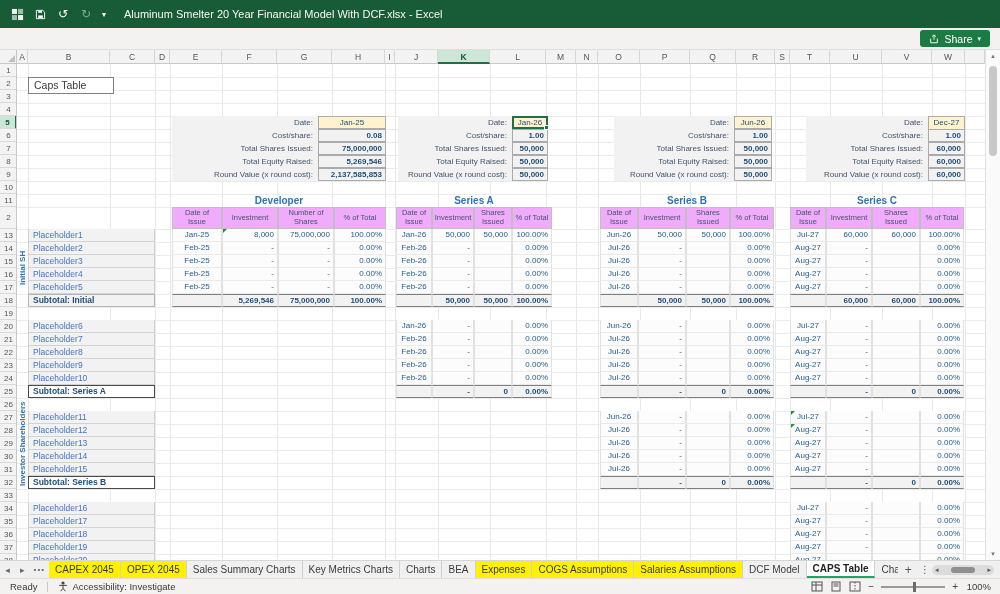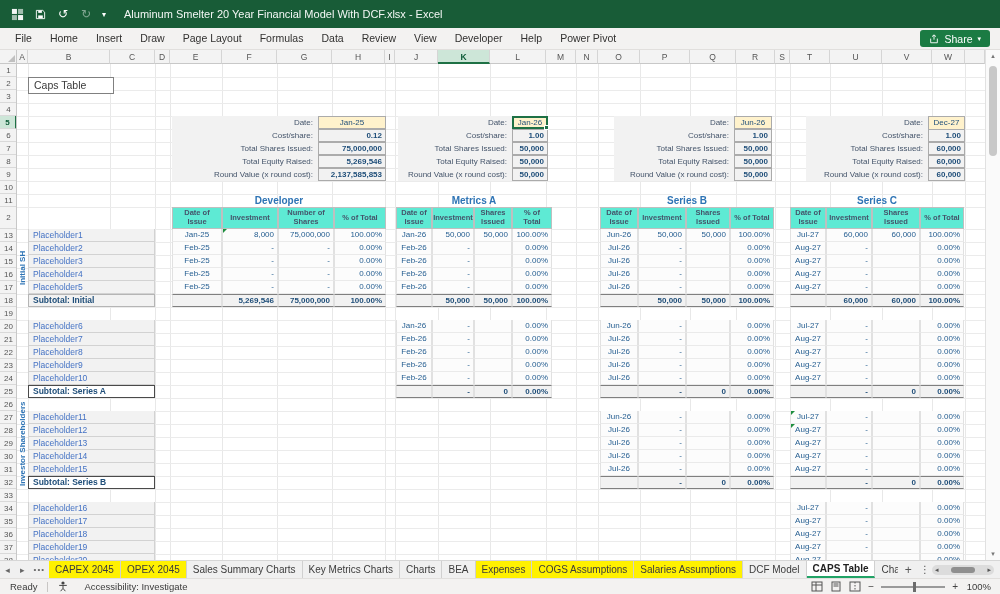--- a/index.html
+++ b/index.html
@@ -53,21 +53,21 @@
   .sh-sub { position:absolute; background:#F2F2F2; border:1px solid #B5B5B5; box-sizing:border-box; font-size:8.5px; font-weight:bold; color:#1F4E79; line-height:11px; padding-left:4px; white-space:nowrap; }
   .sh-sub.boxed { background:#fff; border:1px solid #4A4A4A; }
   .info-bg { position:absolute; background:#F2F2F2; }
   .info-label { position:absolute; font-size:8px; color:#44546A; text-align:right; line-height:13px; padding-right:5px; box-sizing:border-box; white-space:nowrap; }
   .info-value { position:absolute; font-size:8px; color:#1F4E79; text-align:right; line-height:11px; padding-right:3px; background:#F2F2F2; border:1px solid #ABABAB; box-sizing:border-box; white-space:nowrap; }
   .info-value.date-val { background:#FFF2CC; text-align:center; padding-right:0; }
   .info-value.strong { font-weight:bold; }
   .active-cell { border:2px solid #1E7145 !important; z-index:5; line-height:9px; }
   .fill-handle { position:absolute; right:-3px; bottom:-3px; width:5px; height:5px; background:#1E7145; border:1px solid #fff; box-sizing:border-box; }
   .sec-title { position:absolute; text-align:center; font-size:10px; font-weight:bold; color:#2E74B5; line-height:13px; }
-  .th { position:absolute; background:#5eead4; border:1px solid #BFBFBF; box-sizing:border-box; font-size:7.5px; color:#44546A; display:flex; align-items:center; justify-content:center; text-align:center; line-height:1.15; padding:0 2px;font-weight:bold; }
+  .th { position:absolute; background:#f0abfc; border:1px solid #BFBFBF; box-sizing:border-box; font-size:7.5px; color:#44546A; display:flex; align-items:center; justify-content:center; text-align:center; line-height:1.15; padding:0 2px; }
   .td { position:absolute; background:#FCFCFC; border-right:1px solid #E1E1E1; border-left:1px solid #E1E1E1; border-bottom:1px solid #EAEAEA; box-sizing:border-box; font-size:8px; color:#255E91; line-height:12px; white-space:nowrap; }
   .td.date { text-align:center; }
   .td.num { text-align:right; padding-right:3px; }
   .td.sub { background:#F2F2F2; border-top:1px solid #7F7F7F; border-bottom:1px solid #7F7F7F; font-weight:bold; color:#1F4E79; }
   .flag::before { content:""; position:absolute; left:0; top:0; border-top:4px solid #1E8E3E; border-right:4px solid transparent; }
 
   
   .tabbar { position:absolute; top:560px; left:0; right:0; height:18px; background:#F0F0F0; border-top:1px solid #D6D6D6; display:flex; align-items:stretch; font-size:10px; color:#444; box-sizing:border-box; }
   .tab-nav { width:15px; display:flex; align-items:center; justify-content:center; color:#666; font-size:9px; }
   .tab-more { display:flex; align-items:center; padding:0 4px; color:#666; font-size:8px; letter-spacing:1px; }
@@ -77,21 +77,21 @@
   .stab.active { background:#fff; font-weight:bold; color:#222; border-bottom:2px solid #21A366; }
   .tab-add { width:20px; display:flex; align-items:center; justify-content:center; font-size:12px; color:#555; }
   .tab-kebab { width:14px; display:flex; align-items:center; justify-content:center; color:#555; }
   .hscroll { margin-left:auto; margin-right:6px; align-self:center; height:10px; width:62px; background:#DCDCDC; border-radius:5px; display:flex; align-items:center; justify-content:space-between; padding:0 3px; color:#555; font-size:7px; box-sizing:border-box; flex-shrink:0; }
   .hs-thumb { width:24px; height:6px; background:#8F8F8F; border-radius:3px; }
 
   
   .statusbar { position:absolute; top:578px; left:0; right:0; height:16px; background:#F3F2F1; border-top:1px solid #E1DFDD; display:flex; align-items:center; font-size:9.5px; color:#3B3B3B; box-sizing:border-box; }
   .sb-ready { padding-left:10px; }
   .sb-divider { width:1px; height:10px; background:#C8C6C4; margin:0 10px; }
-  .sb-acc { display:flex; align-items:center; gap:16px; }
+  .sb-acc { display:flex; align-items:center; gap:4px; }
   .sb-right { margin-left:auto; display:flex; align-items:center; gap:7px; padding-right:9px; }
   .view-ico { display:flex; align-items:center; }
   .zoom-track { width:64px; height:2px; background:#9A9A9A; position:relative; }
   .zoom-thumb { position:absolute; left:50%; top:-4px; width:3px; height:10px; background:#6B6B6B; }
   .zoom-btn { font-size:10px; color:#444; }
   .zoom-pct { min-width:26px; text-align:right; }
 </style>
 </head>
 <body>
 
@@ -114,34 +114,20 @@
         </svg>
     </span>
     <span class="tb-icon">↺</span>
     <span class="tb-icon dim">↻</span>
     <span class="tb-icon caret">▾</span>
   </div>
   <div class="tb-title">Aluminum Smelter 20 Year Financial Model With DCF.xlsx  -  Excel</div>
 </div>
 
 <div class="menubar">
-  <div id="menu-tabs" class="menu-tabs">
-      <div class="menu-item">File</div>
-      <div class="menu-item">Home</div>
-      <div class="menu-item">Insert</div>
-      <div class="menu-item">Draw</div>
-      <div class="menu-item">Page Layout</div>
-      <div class="menu-item">Formulas</div>
-      <div class="menu-item">Data</div>
-      <div class="menu-item">Review</div>
-      <div class="menu-item">View</div>
-      <div class="menu-item">Developer</div>
-      <div class="menu-item">Help</div>
-      <div class="menu-item">Power Pivot</div>
-    </div>
   <div class="share-btn">
     <span style="display:flex;">
       <svg width="10" height="10" viewBox="0 0 12 12">
           <path d="M6 1.2v5.6" stroke="#fff" stroke-width="1.1" fill="none"></path>
           <path d="M3.6 3.2 6 1 8.4 3.2" stroke="#fff" stroke-width="1.1" fill="none"></path>
           <path d="M2 5.5v5h8v-5" stroke="#fff" stroke-width="1.1" fill="none"></path>
         </svg>
     </span>
     <span>Share</span>
     <span class="share-caret">▾</span>
@@ -305,21 +291,21 @@
         <div class="sh-sub boxed" style="left: 11px; top: 412px; width: 127px; height: 13px;">Subtotal: Series B</div>
         <div class="sh-cell" style="left: 11px; top: 438px; width: 127px; height: 13px;">Placeholder16</div>
         <div class="sh-cell" style="left: 11px; top: 451px; width: 127px; height: 13px;">Placeholder17</div>
         <div class="sh-cell" style="left: 11px; top: 464px; width: 127px; height: 13px;">Placeholder18</div>
         <div class="sh-cell" style="left: 11px; top: 477px; width: 127px; height: 13px;">Placeholder19</div>
         <div class="sh-cell" style="left: 11px; top: 490px; width: 127px; height: 13px;">Placeholder20</div>
         <div class="info-bg" style="left: 155px; top: 52px; width: 214px; height: 65px;"></div>
         <div class="info-label" style="left: 155px; top: 52px; width: 146px; height: 13px;">Date:</div>
         <div class="info-value date-val" style="left: 301px; top: 52px; width: 68px; height: 13px;">Jan-25</div>
         <div class="info-label" style="left: 155px; top: 65px; width: 146px; height: 13px;">Cost/share:</div>
-        <div class="info-value strong" style="left: 301px; top: 65px; width: 68px; height: 13px;">0.12</div>
+        <div class="info-value strong" style="left: 301px; top: 65px; width: 68px; height: 13px;">0.08</div>
         <div class="info-label" style="left: 155px; top: 78px; width: 146px; height: 13px;">Total Shares Issued:</div>
         <div class="info-value strong" style="left: 301px; top: 78px; width: 68px; height: 13px;">75,000,000</div>
         <div class="info-label" style="left: 155px; top: 91px; width: 146px; height: 13px;">Total Equity Raised:</div>
         <div class="info-value strong" style="left: 301px; top: 91px; width: 68px; height: 13px;">5,269,546</div>
         <div class="info-label" style="left: 155px; top: 104px; width: 146px; height: 13px;">Round Value (x round cost):</div>
         <div class="info-value strong" style="left: 301px; top: 104px; width: 68px; height: 13px;">2,137,585,853</div>
         <div class="sec-title" style="left: 155px; top: 130px; width: 214px; height: 13px;">Developer</div>
         <div class="th" style="left: 155px; top: 143px; width: 50px; height: 22px;">Date of Issue</div>
         <div class="th" style="left: 205px; top: 143px; width: 56px; height: 22px;">Investment</div>
         <div class="th" style="left: 261px; top: 143px; width: 56px; height: 22px;">Number of Shares</div>
@@ -352,21 +338,21 @@
         <div class="info-label" style="left: 381px; top: 52px; width: 114px; height: 13px;">Date:</div>
         <div class="info-value date-val active-cell" style="left: 495px; top: 52px; width: 36px; height: 13px;">Jan-26<div class="fill-handle"></div></div>
         <div class="info-label" style="left: 381px; top: 65px; width: 114px; height: 13px;">Cost/share:</div>
         <div class="info-value strong" style="left: 495px; top: 65px; width: 36px; height: 13px;">1.00</div>
         <div class="info-label" style="left: 381px; top: 78px; width: 114px; height: 13px;">Total Shares Issued:</div>
         <div class="info-value strong" style="left: 495px; top: 78px; width: 36px; height: 13px;">50,000</div>
         <div class="info-label" style="left: 381px; top: 91px; width: 114px; height: 13px;">Total Equity Raised:</div>
         <div class="info-value strong" style="left: 495px; top: 91px; width: 36px; height: 13px;">50,000</div>
         <div class="info-label" style="left: 381px; top: 104px; width: 114px; height: 13px;">Round Value (x round cost):</div>
         <div class="info-value strong" style="left: 495px; top: 104px; width: 36px; height: 13px;">50,000</div>
-        <div class="sec-title" style="left: 379px; top: 130px; width: 156px; height: 13px;">Metrics A</div>
+        <div class="sec-title" style="left: 379px; top: 130px; width: 156px; height: 13px;">Series A</div>
         <div class="th" style="left: 379px; top: 143px; width: 36px; height: 22px;">Date of Issue</div>
         <div class="th" style="left: 415px; top: 143px; width: 42px; height: 22px;">Investment</div>
         <div class="th" style="left: 457px; top: 143px; width: 38px; height: 22px;">Shares Issued</div>
         <div class="th" style="left: 495px; top: 143px; width: 40px; height: 22px;">% of Total</div>
         <div class="td date" style="left: 379px; top: 165px; width: 36px; height: 13px;">Jan-26</div>
         <div class="td num" style="left: 415px; top: 165px; width: 42px; height: 13px;">50,000</div>
         <div class="td num" style="left: 457px; top: 165px; width: 38px; height: 13px;">50,000</div>
         <div class="td num" style="left: 495px; top: 165px; width: 40px; height: 13px;">100.00%</div>
         <div class="td date" style="left: 379px; top: 178px; width: 36px; height: 13px;">Feb-26</div>
         <div class="td num" style="left: 415px; top: 178px; width: 42px; height: 13px;">-</div>

